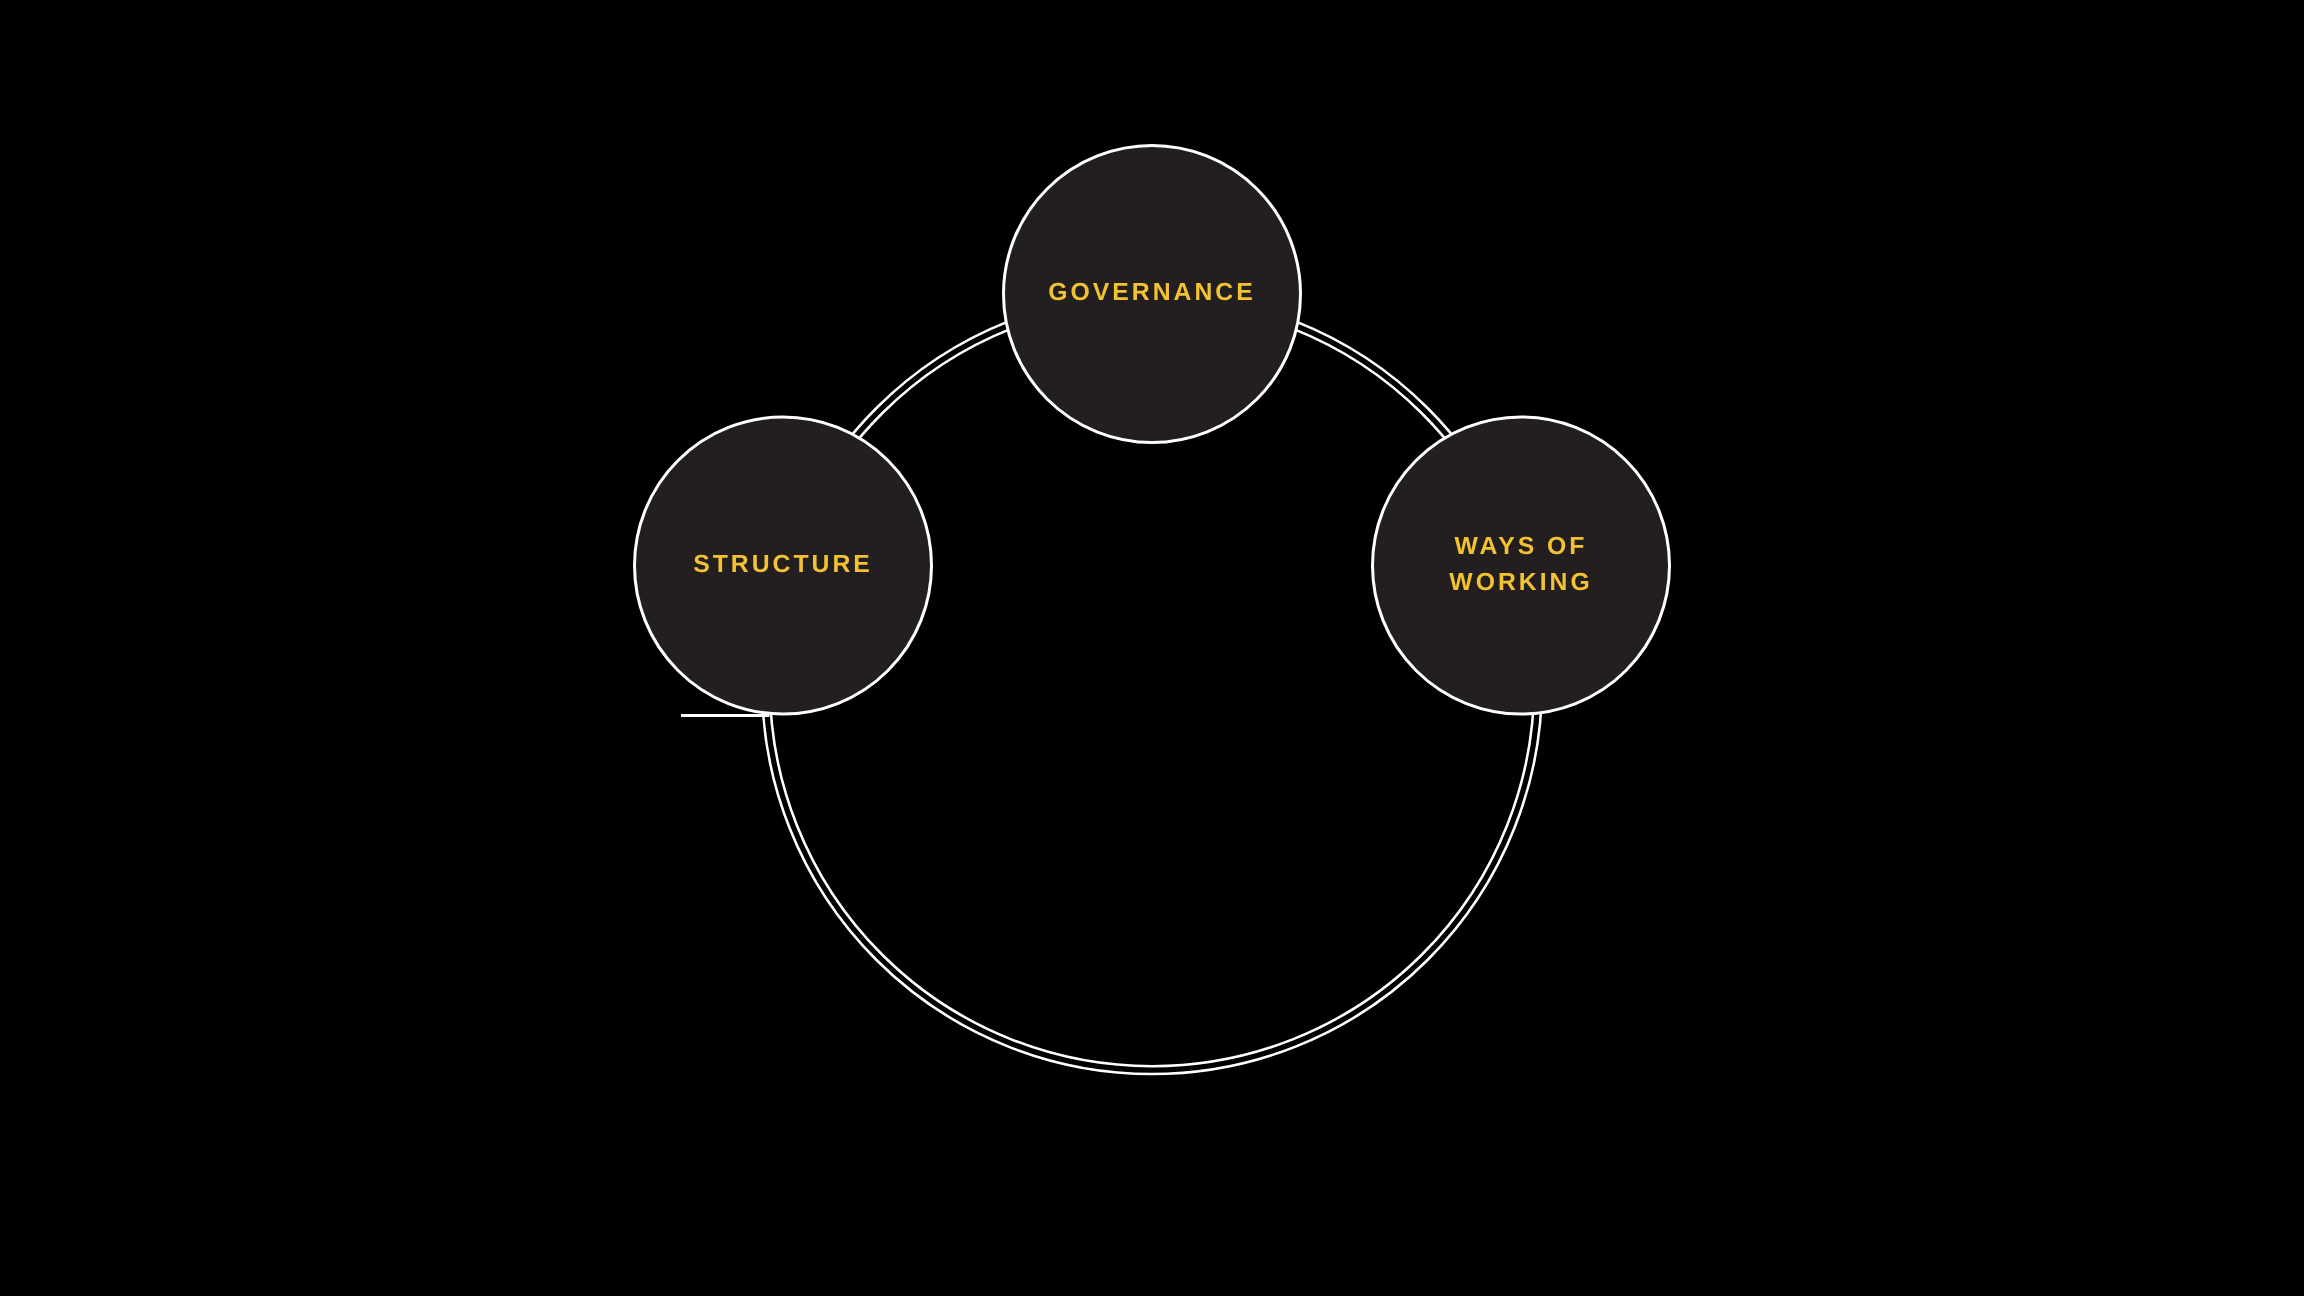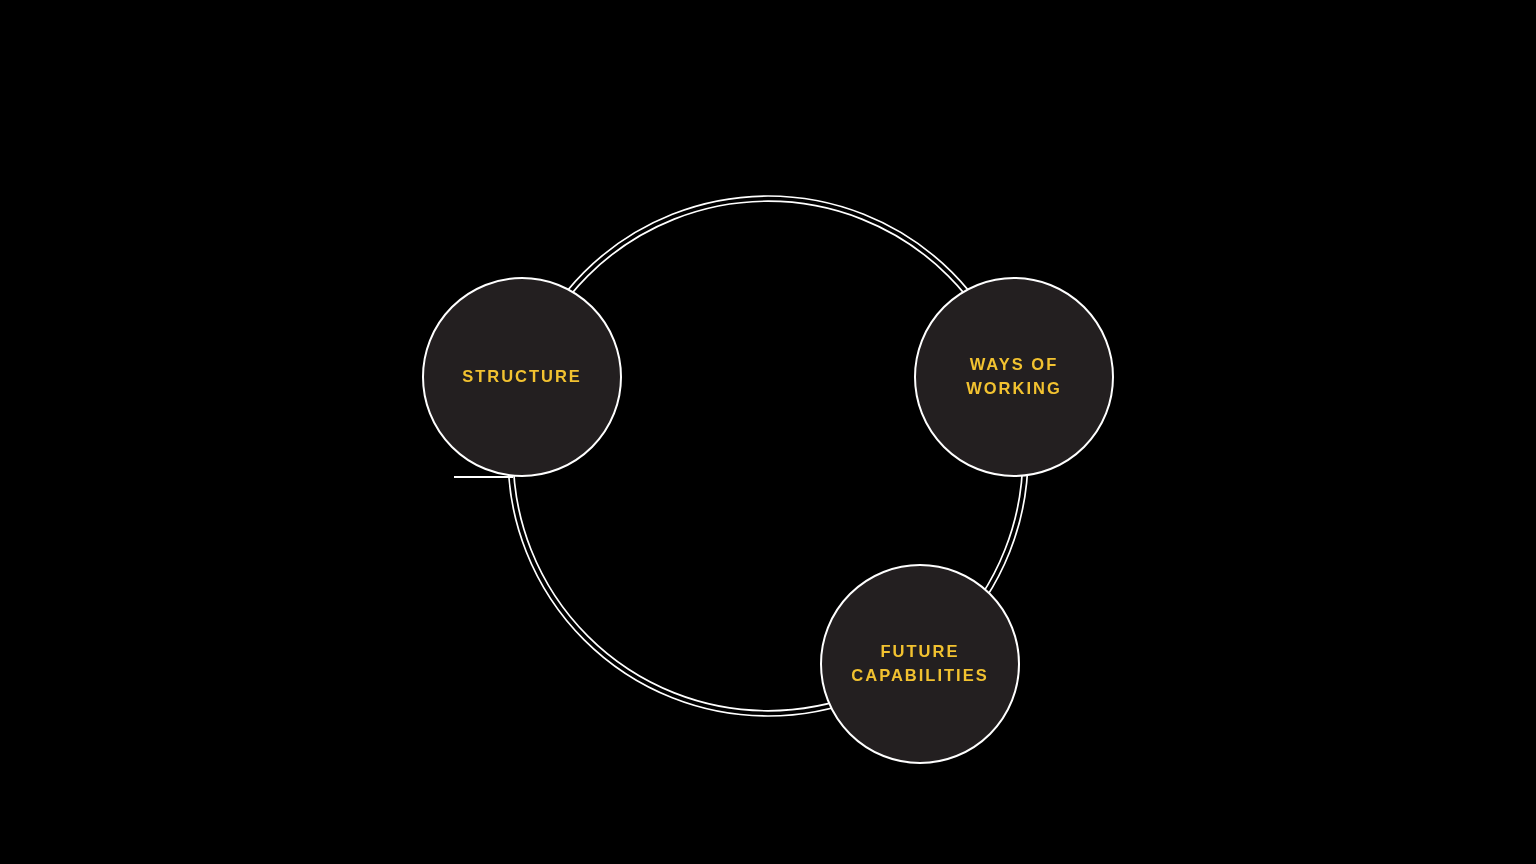--- a/index.html
+++ b/index.html
@@ -62,29 +62,28 @@
 <body>
 
 <div class="stage">
 
   <svg class="ring-svg" viewBox="0 0 1536 864">
     <circle class="ringline" cx="768" cy="456" r="260"></circle>
     <circle class="ringline" cx="768" cy="456" r="254.8"></circle>
     <line class="tickline" x1="454" y1="477" x2="513" y2="477"></line>
   </svg>
 
+  <div class="node" style="left:768px; top:196px;">
+    <span class="node-label">GOVERNANCE</span>
+  </div>
 
   <div class="node" style="left:522px; top:377px;">
     <span class="node-label">STRUCTURE</span>
   </div>
 
   <div class="node" style="left:1014px; top:377px;">
     <span class="node-label">WAYS OF
 WORKING</span>
   </div>
 
 
-  <div class="node" style="left:920px; top:664px;">
-    <span class="node-label">FUTURE
-CAPABILITIES</span>
-  </div>
 
 </div>
 
 </body></html>

